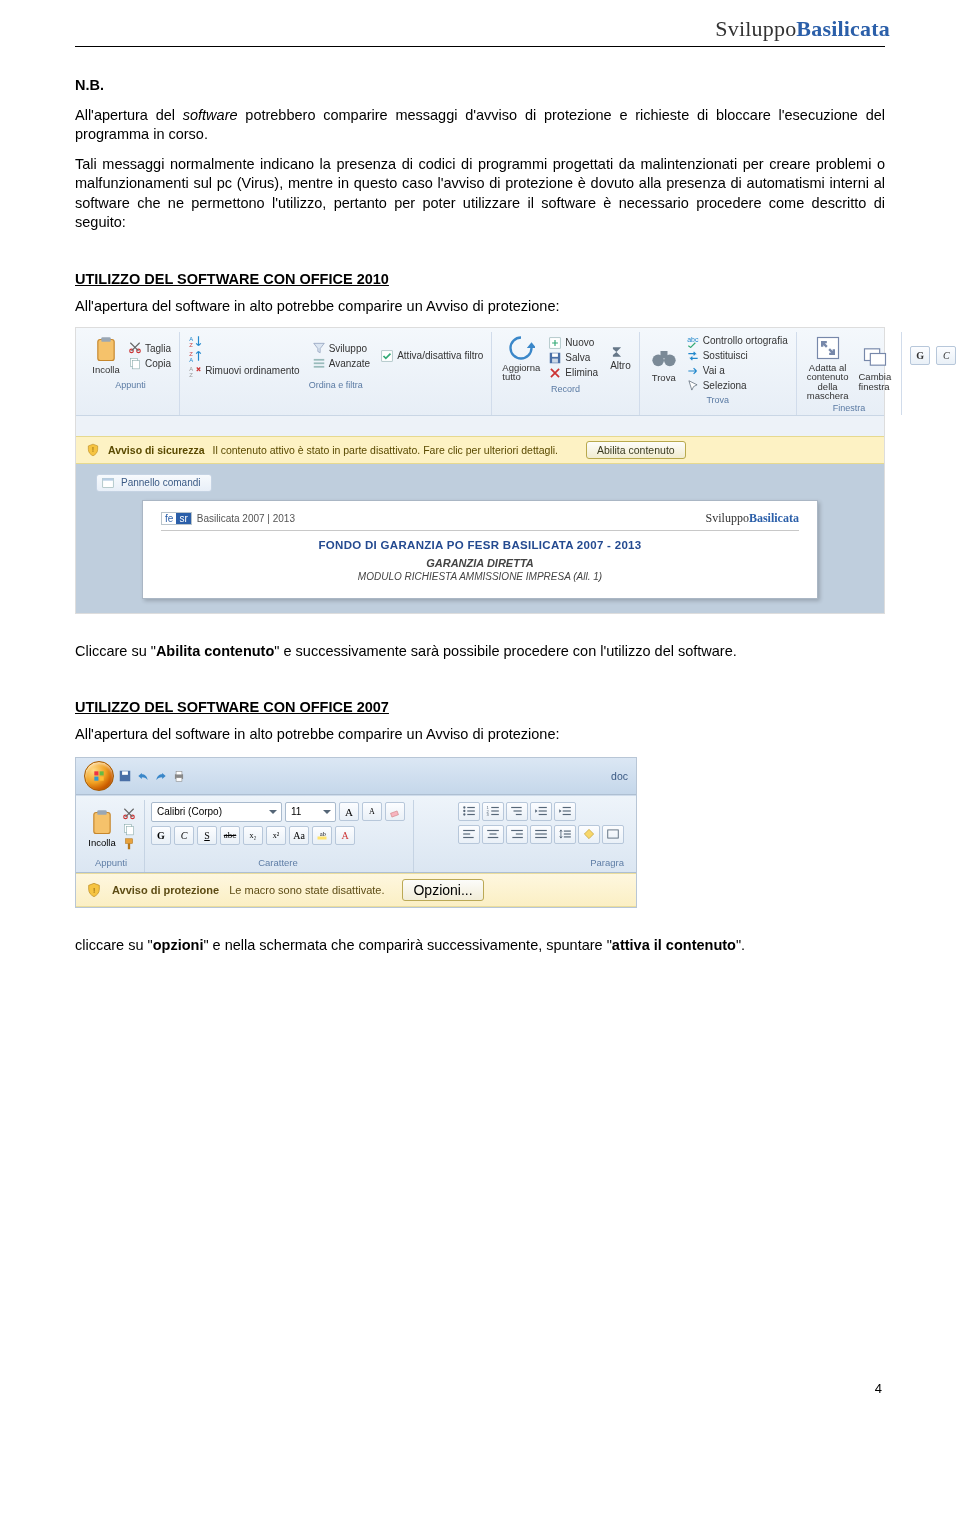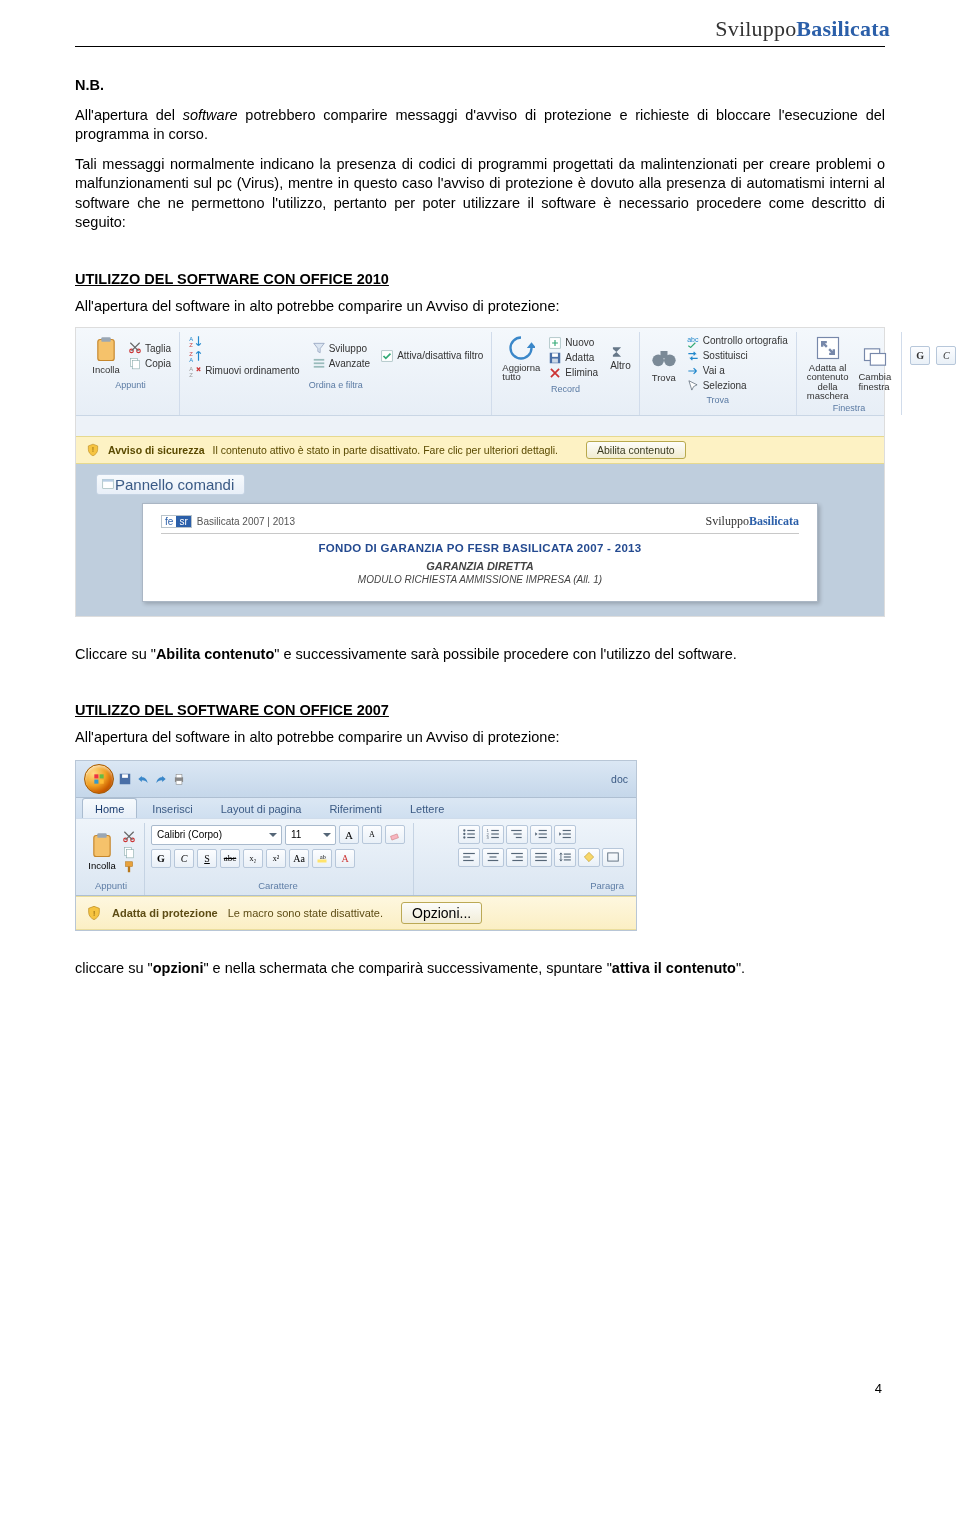--- a/index.html
+++ b/index.html
@@ -135,25 +135,26 @@
     color: #3a3a1e;
   }
   .warnbar-2010 .wbtn { margin-left: 20px; }
   .doc-canvas {
     background: #bfcedd;
     padding: 10px 20px 14px 20px;
   }
   .cmdbar {
     display: inline-flex;
     align-items: center;
+    gap: 6px;
     background: linear-gradient(#f7fafd,#e8eff8);
     border: 1px solid #c5d3e3;
     border-radius: 3px;
     padding: 1px 10px 1px 4px;
-    font-size: 15px;
+    font-size: 10px;
     color: #3a5a85;
   }
   .docpage {
     margin: 8px auto 0 auto;
     width: 88%;
     background: #fff;
     border: 1px solid #aab6c4;
     box-shadow: 2px 2px 4px rgba(0,0,0,0.2);
     padding: 10px 18px 16px 18px;
     box-sizing: border-box;
@@ -474,21 +475,21 @@
                   <path d="M12 7v10M7 12h10" stroke="#3a7" stroke-width="2"></path>
                 </svg>
               <span>Nuovo</span>
             </div>
             <div class="hline">
               <svg class="ico" viewBox="0 0 24 24">
                   <rect x="3" y="3" width="18" height="18" fill="#4a6fa6"></rect>
                   <rect x="7" y="4" width="10" height="6" fill="#fff"></rect>
                   <rect x="7" y="13" width="10" height="7" fill="#cdd8e6"></rect>
                 </svg>
-              <span>Adatta</span>
+              <span>Salva</span>
             </div>
             <div class="hline">
               <svg class="ico" viewBox="0 0 24 24">
                   <path d="M5 5l14 14M19 5L5 19" stroke="#c33" stroke-width="3"></path>
                 </svg>
               <span>Elimina</span>
             </div>
           </div>
           <div class="stack" style="margin-left:6px;">
             <div class="hline">
@@ -644,27 +645,20 @@
         </svg>
       <svg class="qat-ico" viewBox="0 0 24 24">
           <rect x="5" y="9" width="14" height="8" fill="#888"></rect>
           <rect x="7" y="4" width="10" height="6" fill="#fff" stroke="#888"></rect>
           <rect x="7" y="15" width="10" height="6" fill="#fff" stroke="#888"></rect>
         </svg>
       <div style="flex:1"></div>
       <span style="color:#3b5a84;">doc</span>
     </div>
 
-    <div class="tabs-2007">
-      <div class="tab07 active">Home</div>
-      <div class="tab07">Inserisci</div>
-      <div class="tab07">Layout di pagina</div>
-      <div class="tab07">Riferimenti</div>
-      <div class="tab07">Lettere</div>
-    </div>
 
     <div class="ribbon-2007">
 
       <div class="g07">
         <div class="gbody07">
           <div class="bigbtn">
             <svg class="ico ico-big" viewBox="0 0 24 24">
                 <rect x="5" y="3" width="14" height="18" rx="2" fill="#f5c26b" stroke="#c6872c"></rect>
                 <rect x="8" y="1" width="8" height="4" rx="1" fill="#9aa7b4"></rect>
               </svg>
@@ -820,21 +814,21 @@
         </div>
         <div class="gcap07">Paragra</div>
       </div>
     </div>
 
     <div class="warnbar-2007">
       <svg class="shield" width="16" height="16" viewBox="0 0 24 24">
           <path d="M12 2l8 3v6c0 5-3.5 9-8 11-4.5-2-8-6-8-11V5z" fill="#f6c441" stroke="#b8871a"></path>
           <text x="12" y="16" text-anchor="middle" font-size="12" fill="#7a5200">!</text>
         </svg>
-      <span class="wtitle07">Adatta di protezione</span>
+      <span class="wtitle07">Avviso di protezione</span>
       <span>Le macro sono state disattivate.</span>
       <button class="opz-btn">Opzioni...</button>
     </div>
   </div>
 
   <p style="margin-top:28px;">
     <span>cliccare su "</span><b>opzioni</b><span>" e nella schermata che comparirà successivamente, spuntare "</span><b>attiva il contenuto</b><span>".</span>
   </p>
 
   <div class="pagenum">4</div>

